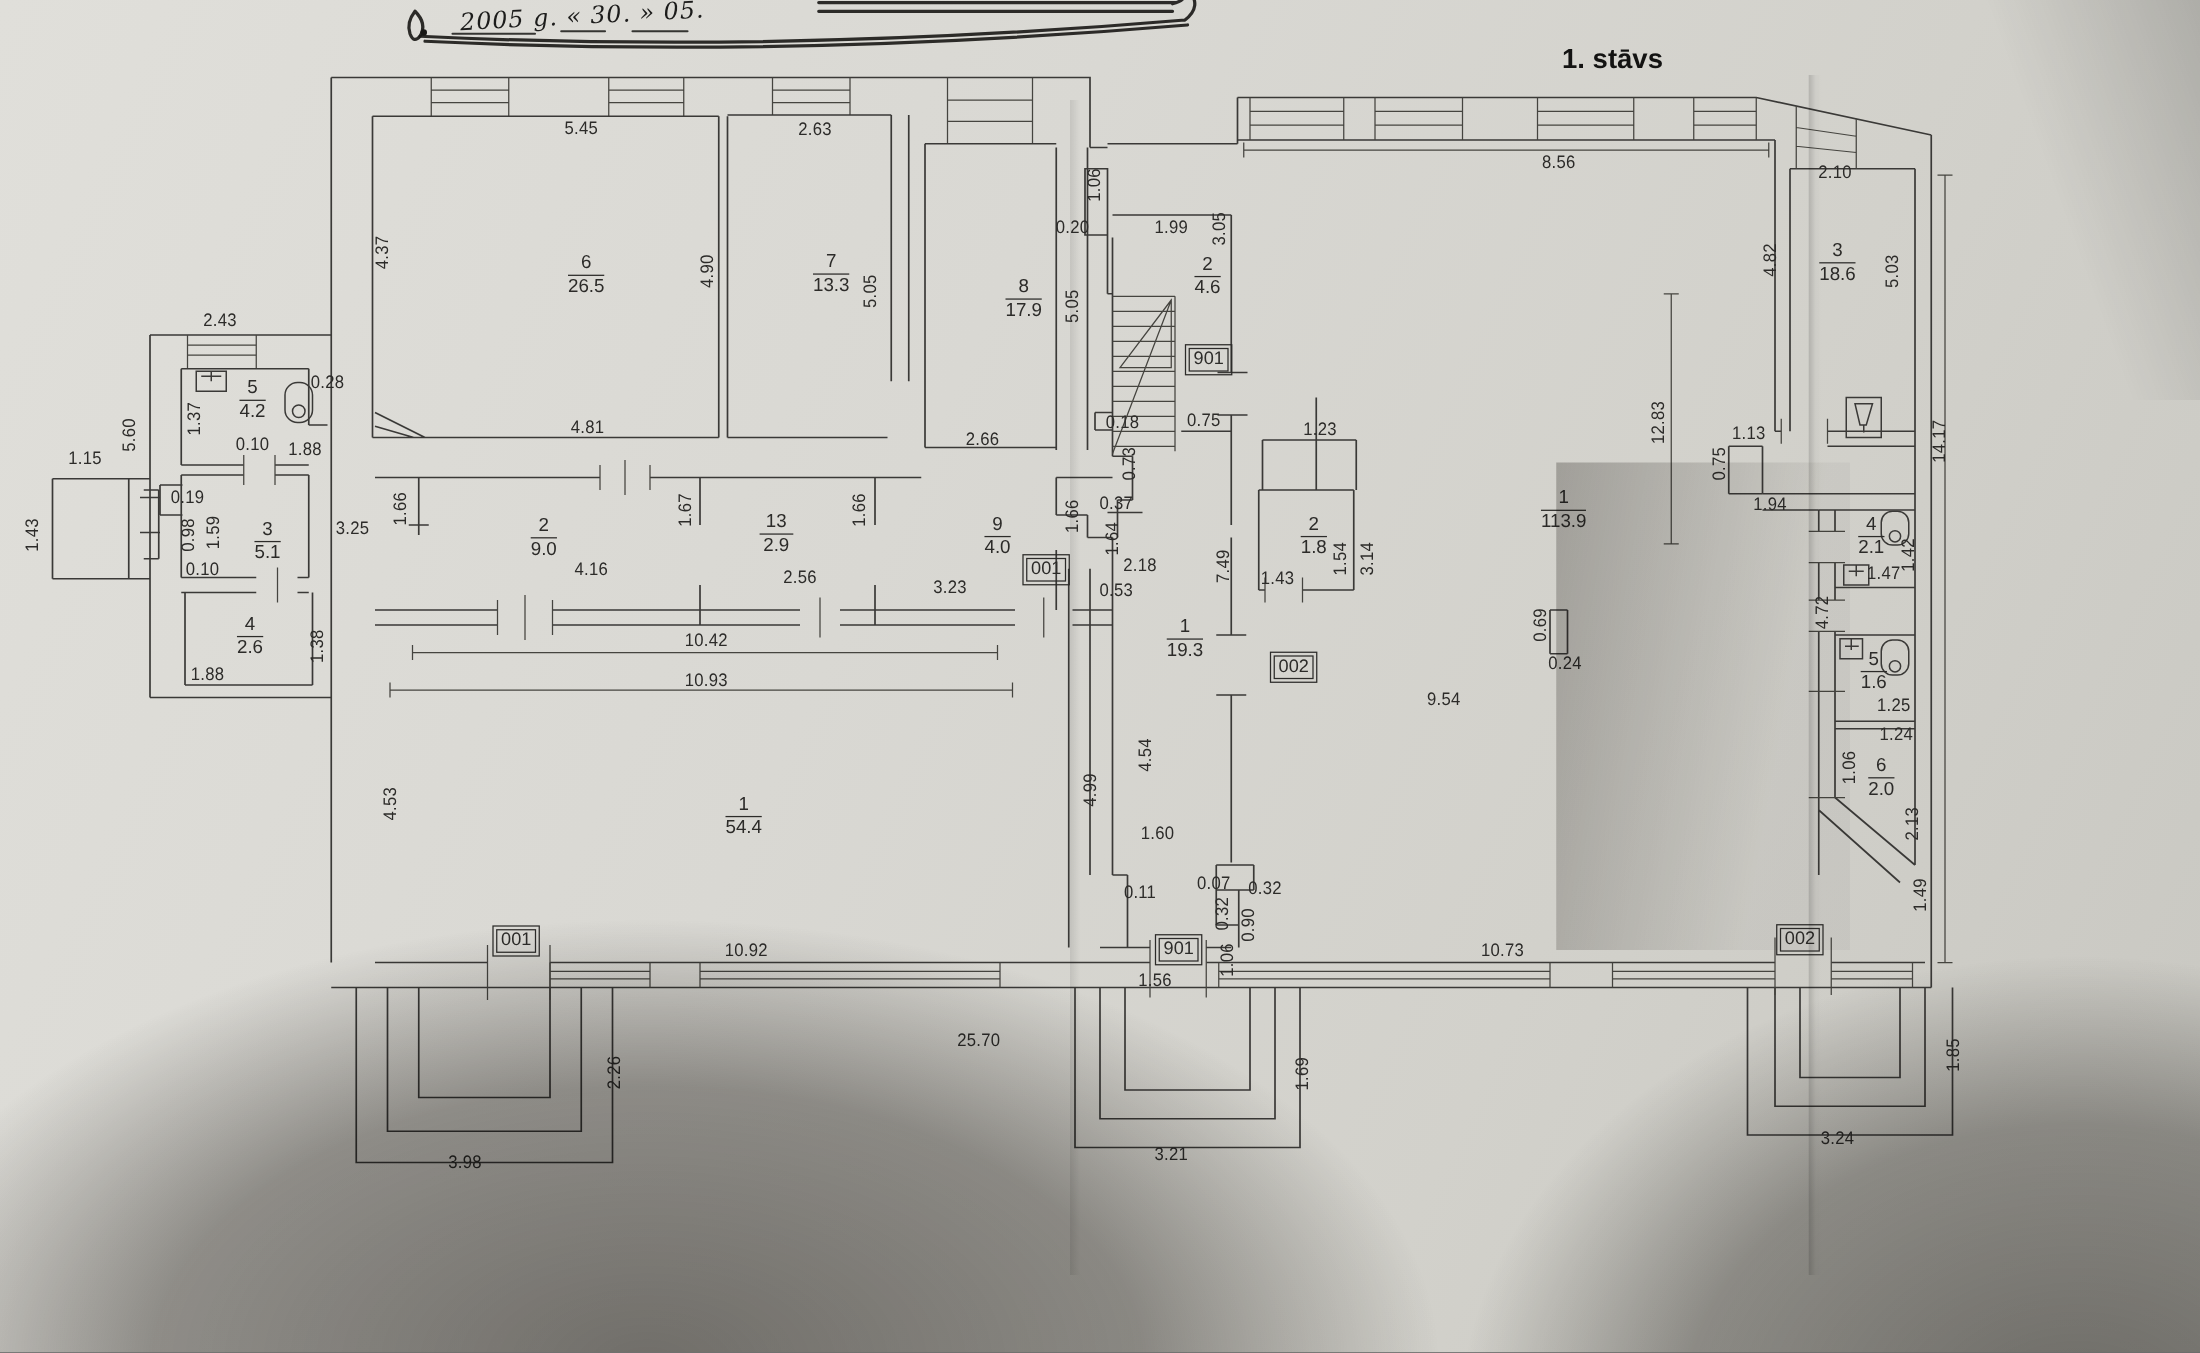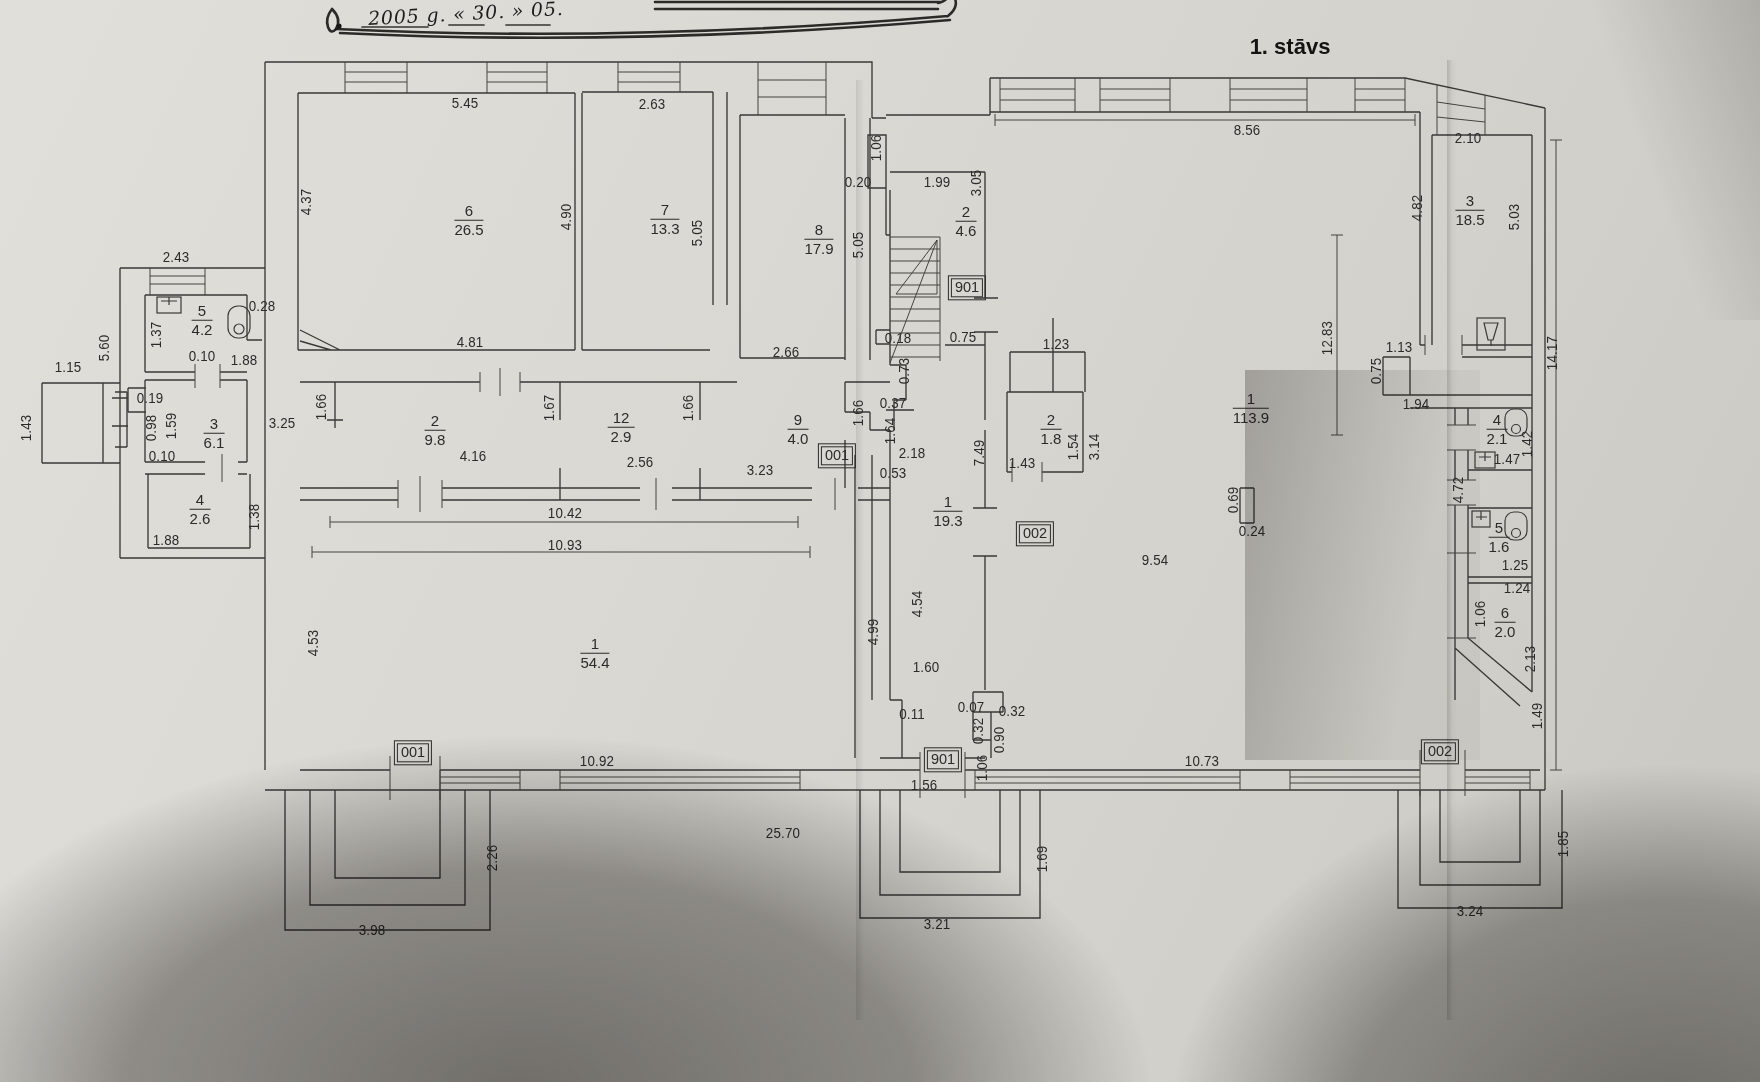--- a/index.html
+++ b/index.html
@@ -156,32 +156,32 @@
       <div class="room-label" style="left: 819px; top: 239px;">
         <span class="rn">8</span>
         <span class="ra">17.9</span>
       </div>
       <div class="room-label" style="left: 202px; top: 320px;">
         <span class="rn">5</span>
         <span class="ra">4.2</span>
       </div>
       <div class="room-label" style="left: 214px; top: 433px;">
         <span class="rn">3</span>
-        <span class="ra">6.1</span>
+        <span class="ra">5.1</span>
       </div>
       <div class="room-label" style="left: 200px; top: 509px;">
         <span class="rn">4</span>
         <span class="ra">2.6</span>
       </div>
       <div class="room-label" style="left: 435px; top: 430px;">
         <span class="rn">2</span>
-        <span class="ra">9.8</span>
+        <span class="ra">9.0</span>
       </div>
       <div class="room-label" style="left: 621px; top: 427px;">
-        <span class="rn">12</span>
+        <span class="rn">13</span>
         <span class="ra">2.9</span>
       </div>
       <div class="room-label" style="left: 798px; top: 429px;">
         <span class="rn">9</span>
         <span class="ra">4.0</span>
       </div>
       <div class="room-label" style="left: 966px; top: 221px;">
         <span class="rn">2</span>
         <span class="ra">4.6</span>
       </div>
@@ -192,21 +192,21 @@
       <div class="room-label" style="left: 1051px; top: 429px;">
         <span class="rn">2</span>
         <span class="ra">1.8</span>
       </div>
       <div class="room-label" style="left: 1251px; top: 408px;">
         <span class="rn">1</span>
         <span class="ra">113.9</span>
       </div>
       <div class="room-label" style="left: 1470px; top: 210px;">
         <span class="rn">3</span>
-        <span class="ra">18.5</span>
+        <span class="ra">18.6</span>
       </div>
       <div class="room-label" style="left: 1497px; top: 429px;">
         <span class="rn">4</span>
         <span class="ra">2.1</span>
       </div>
       <div class="room-label" style="left: 1499px; top: 537px;">
         <span class="rn">5</span>
         <span class="ra">1.6</span>
       </div>
       <div class="room-label" style="left: 1505px; top: 622px;">

